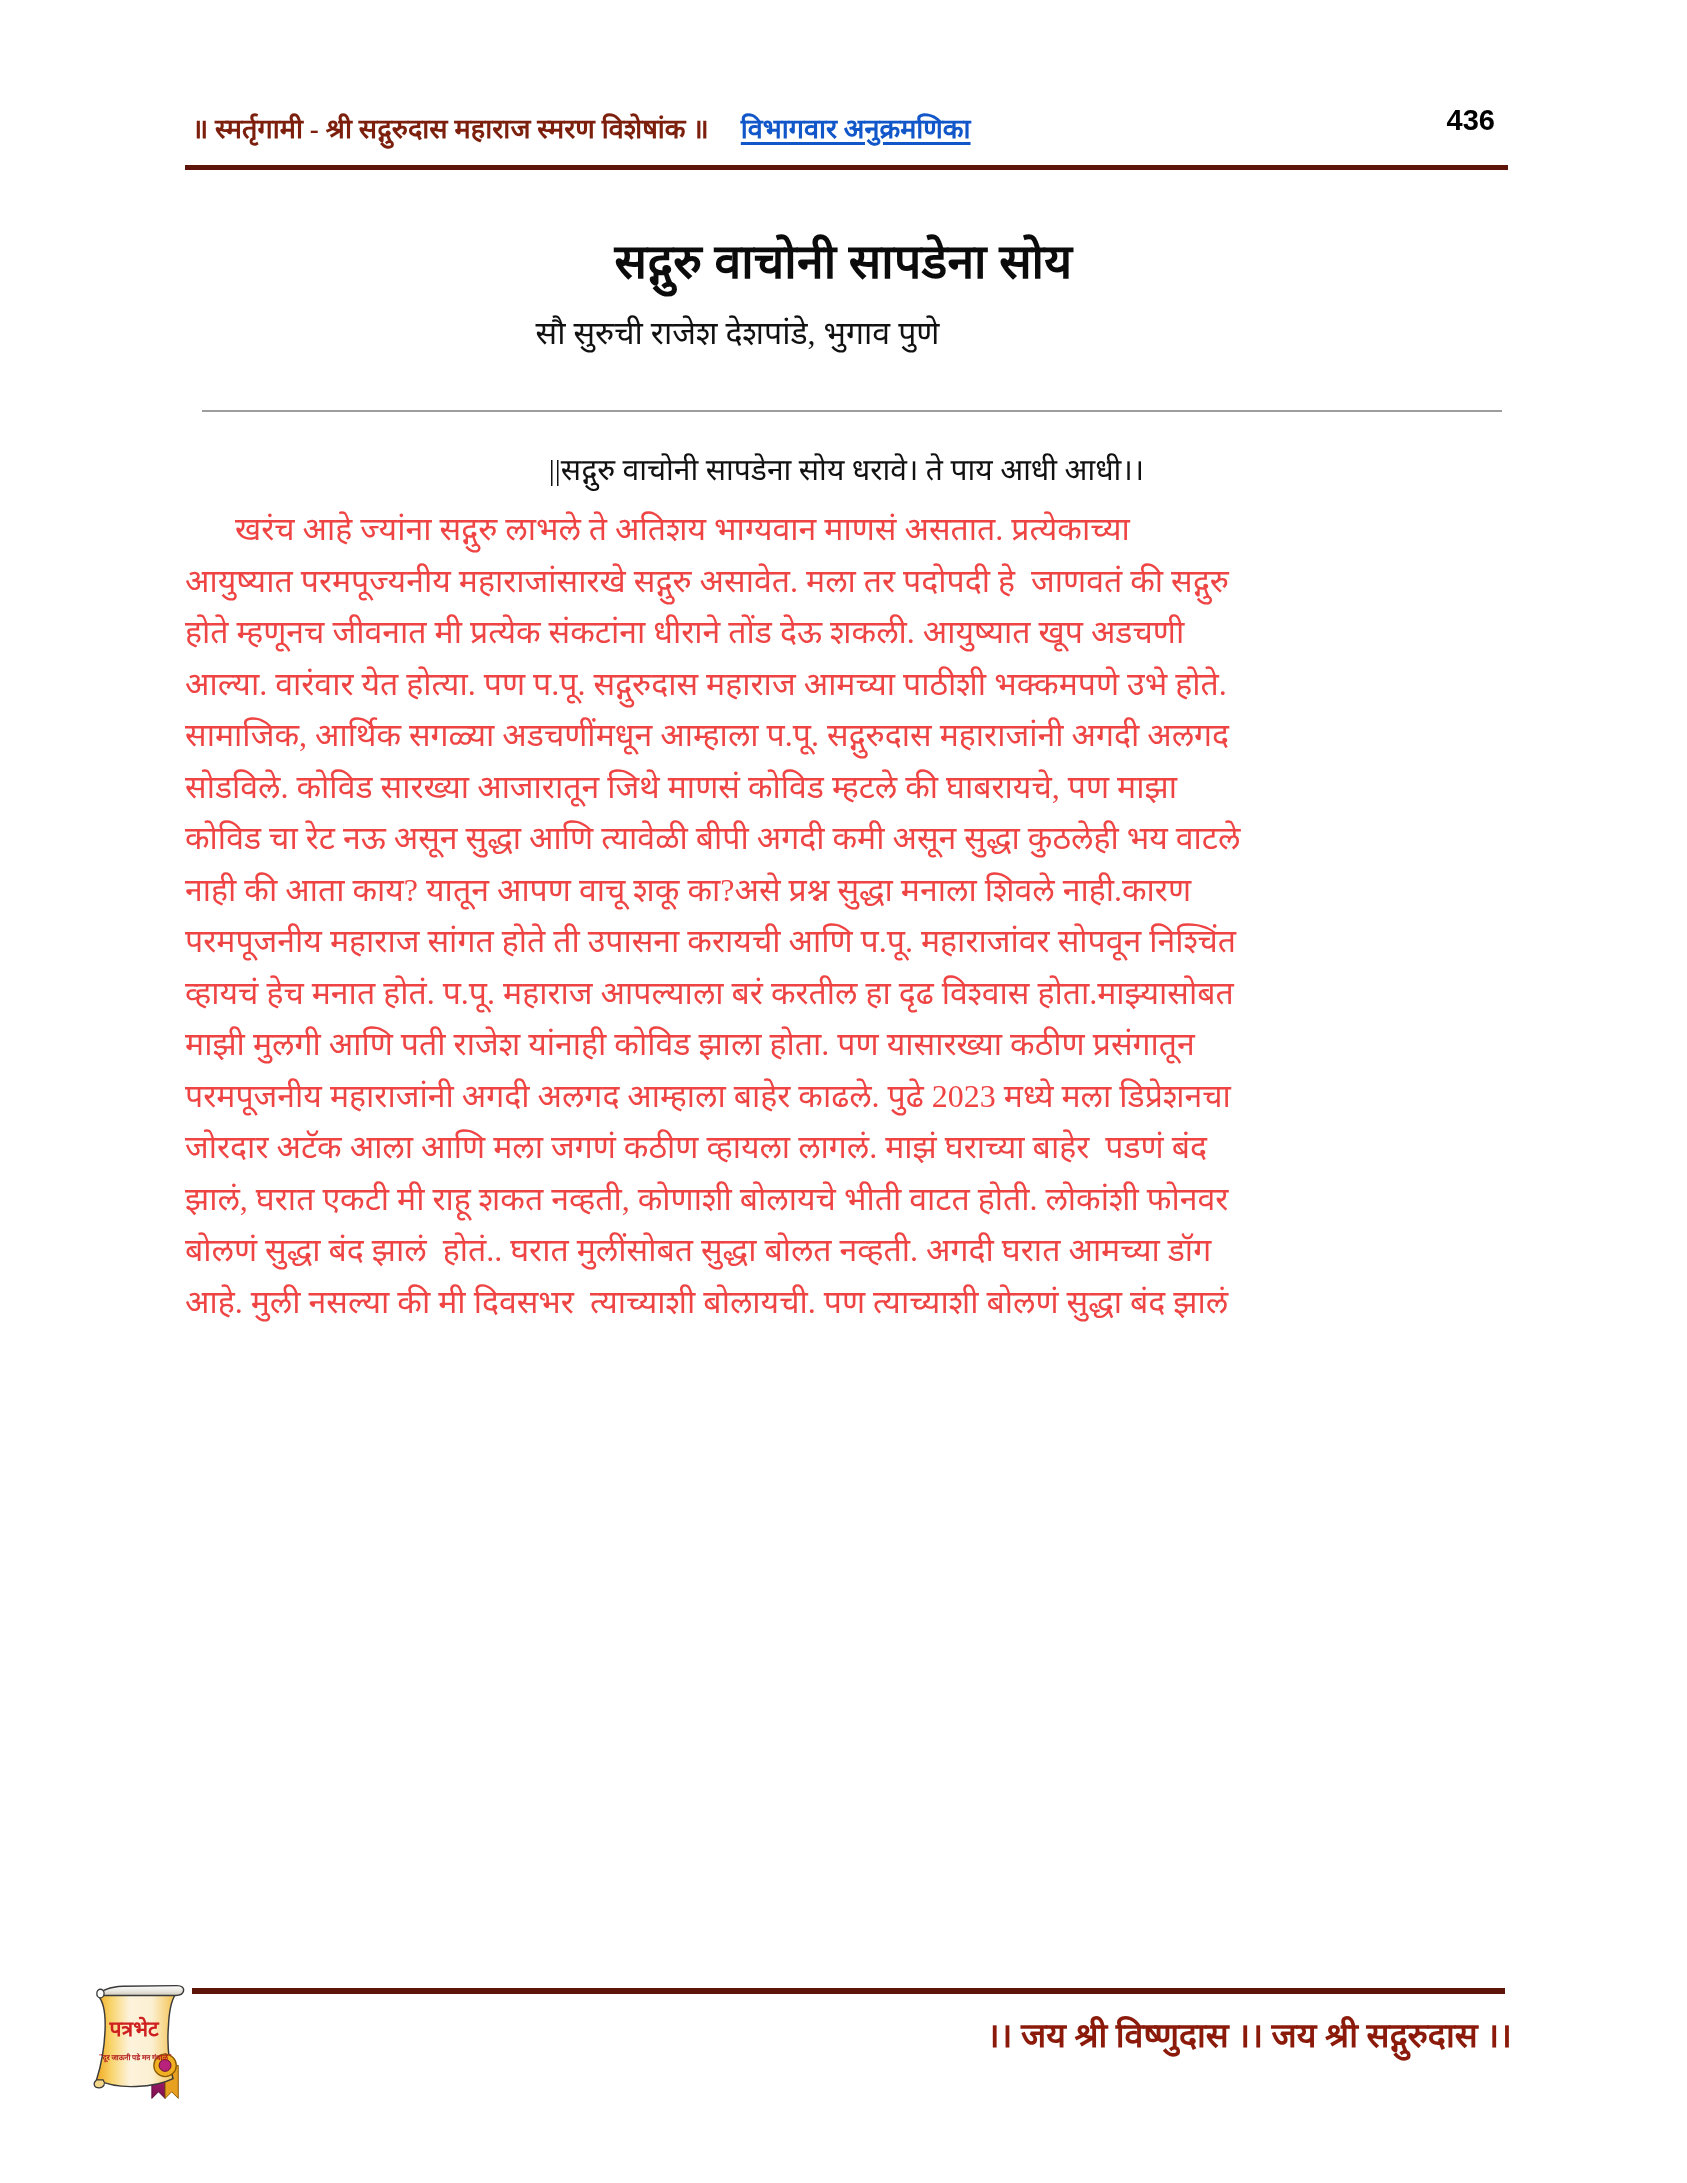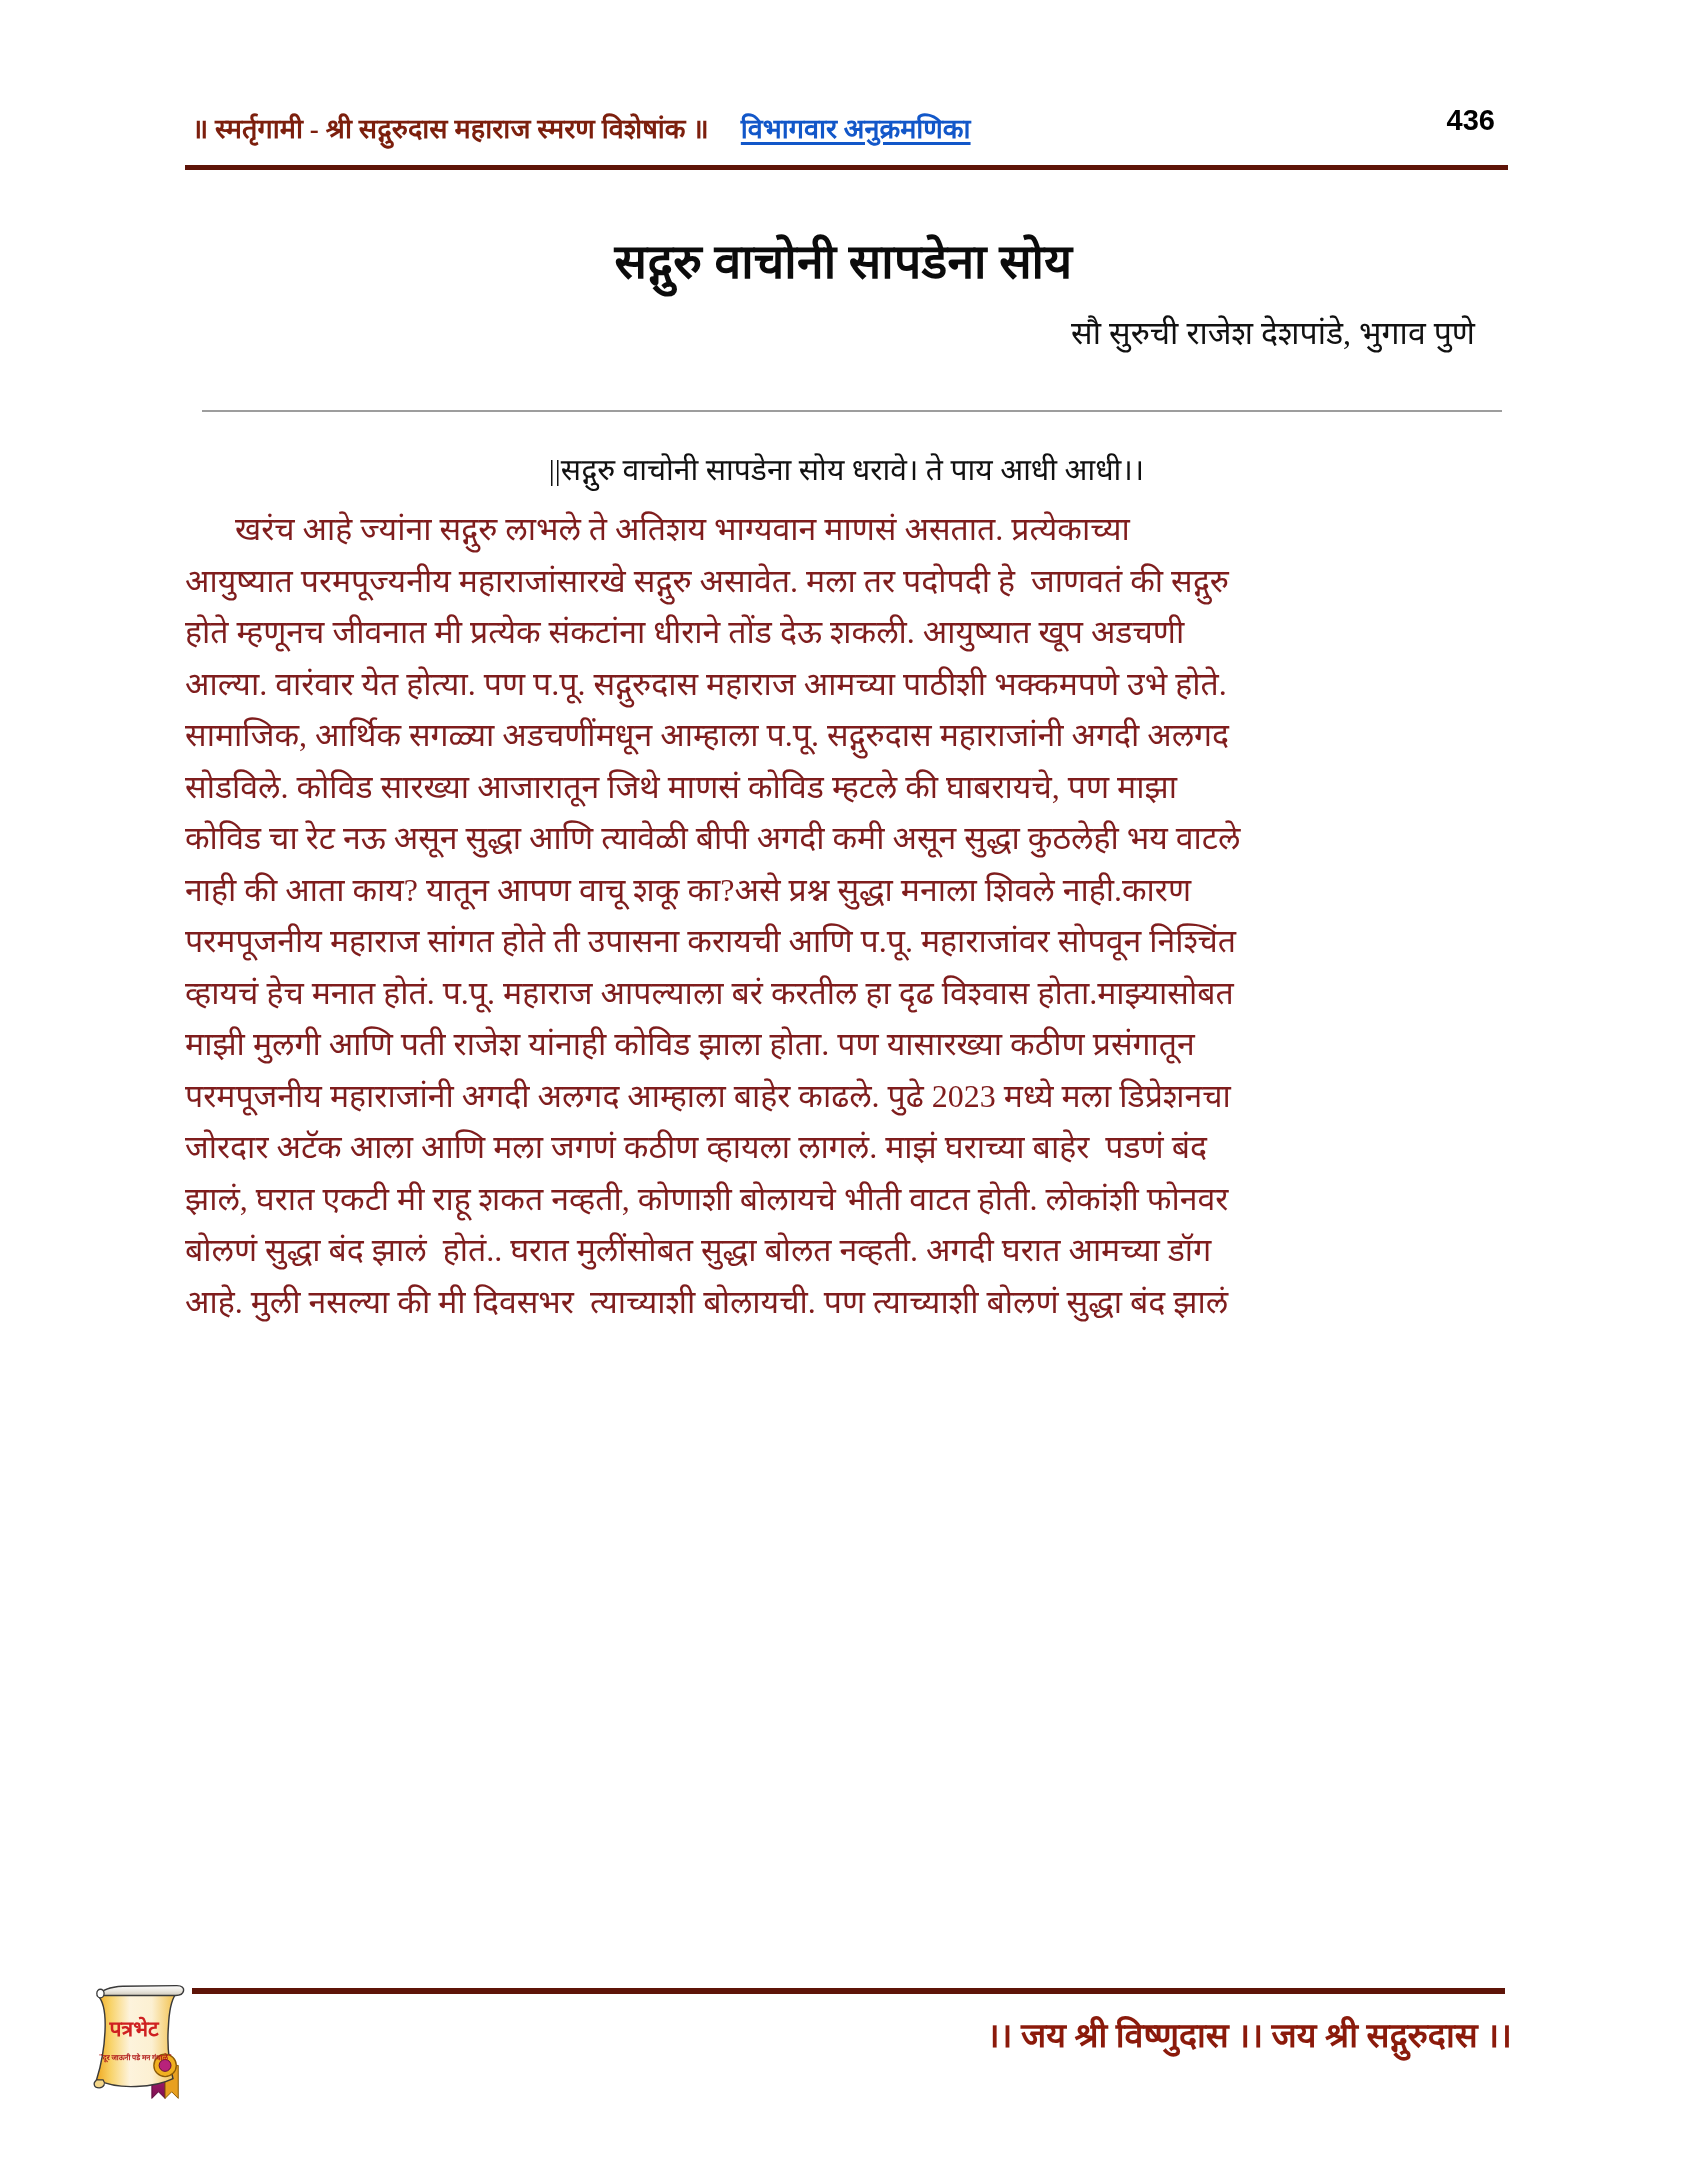--- a/index.html
+++ b/index.html
@@ -78,21 +78,21 @@
     font-weight: 700;
     color: #0b0b0b;
     letter-spacing: 0.3px;
   }
 
   .byline {
     position: absolute;
     top: 310px;
     left: 0;
     width: 1475px;
-    text-align: right;
+    text-align: center;
     font-size: 32px;
     color: #111111;
   }
 
   .rule-thin {
     position: absolute;
     top: 410px;
     left: 202px;
     width: 1300px;
     height: 2px;
@@ -108,21 +108,21 @@
   }
   .verse-line {
     text-align: center;
     font-size: 30px;
     color: #111111;
     line-height: 1.0;
     margin-bottom: 28px;
   }
   .para {
     font-size: 32px;
-    color: #7f1d1d;
+    color: #ef4444;
     line-height: 1.0;
     text-align: left;
   }
   .para .ln {
     display: block;
     white-space: pre;
     margin-bottom: 19.5px;
   }
   .para .ln.indent {
     text-indent: 50px;

